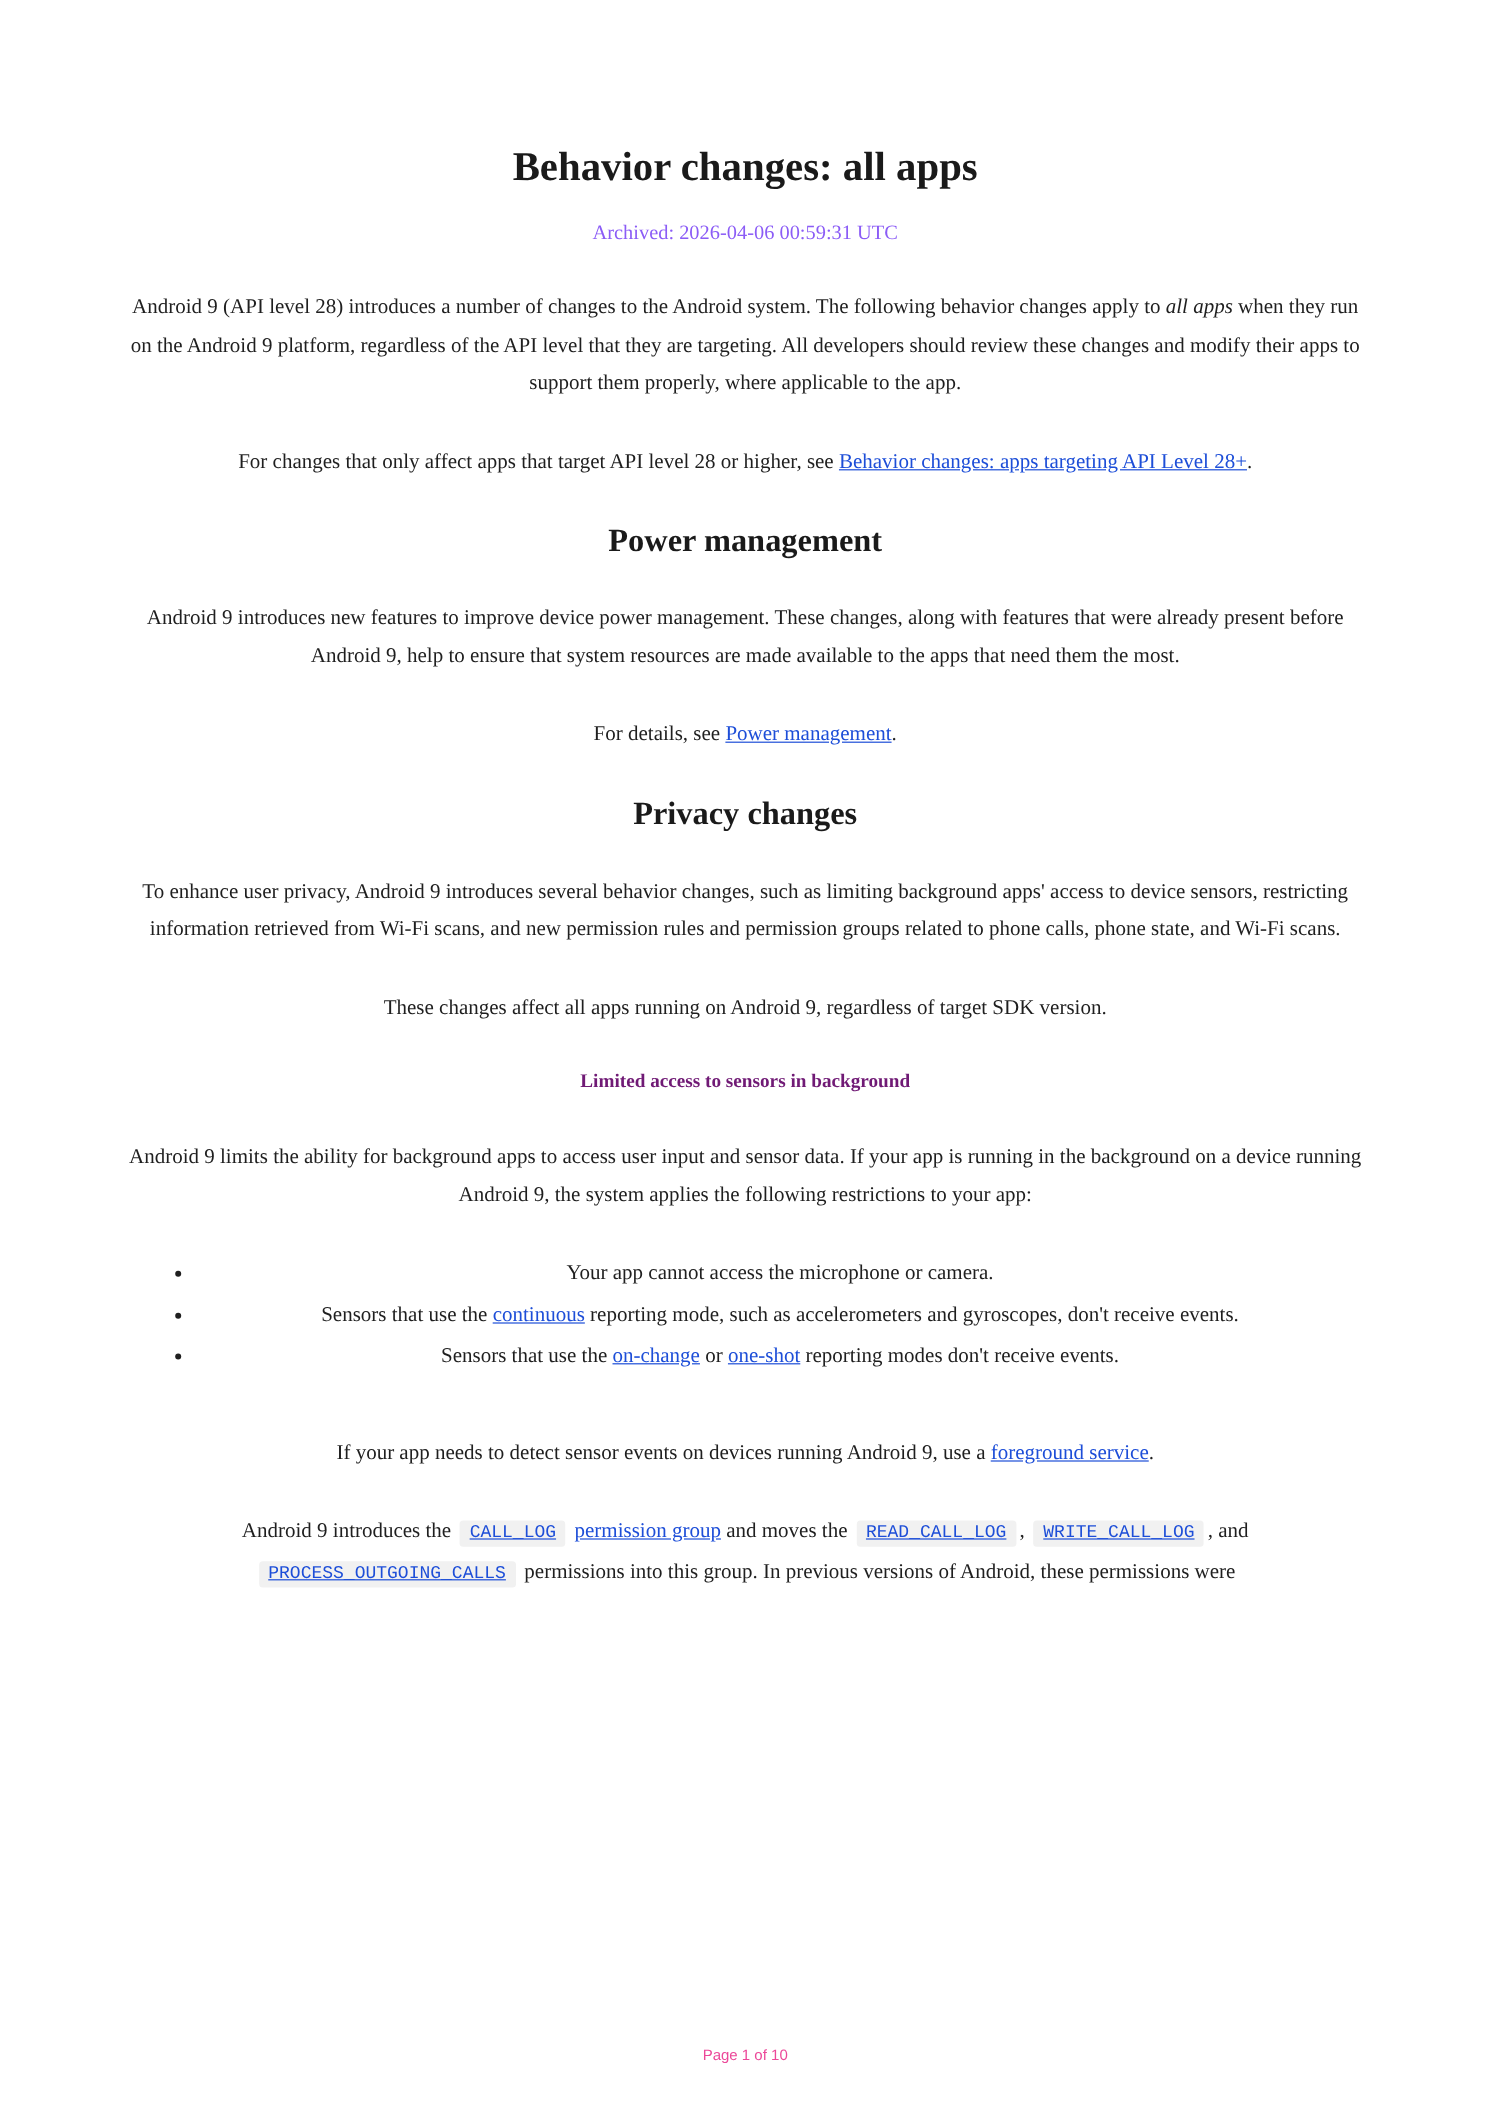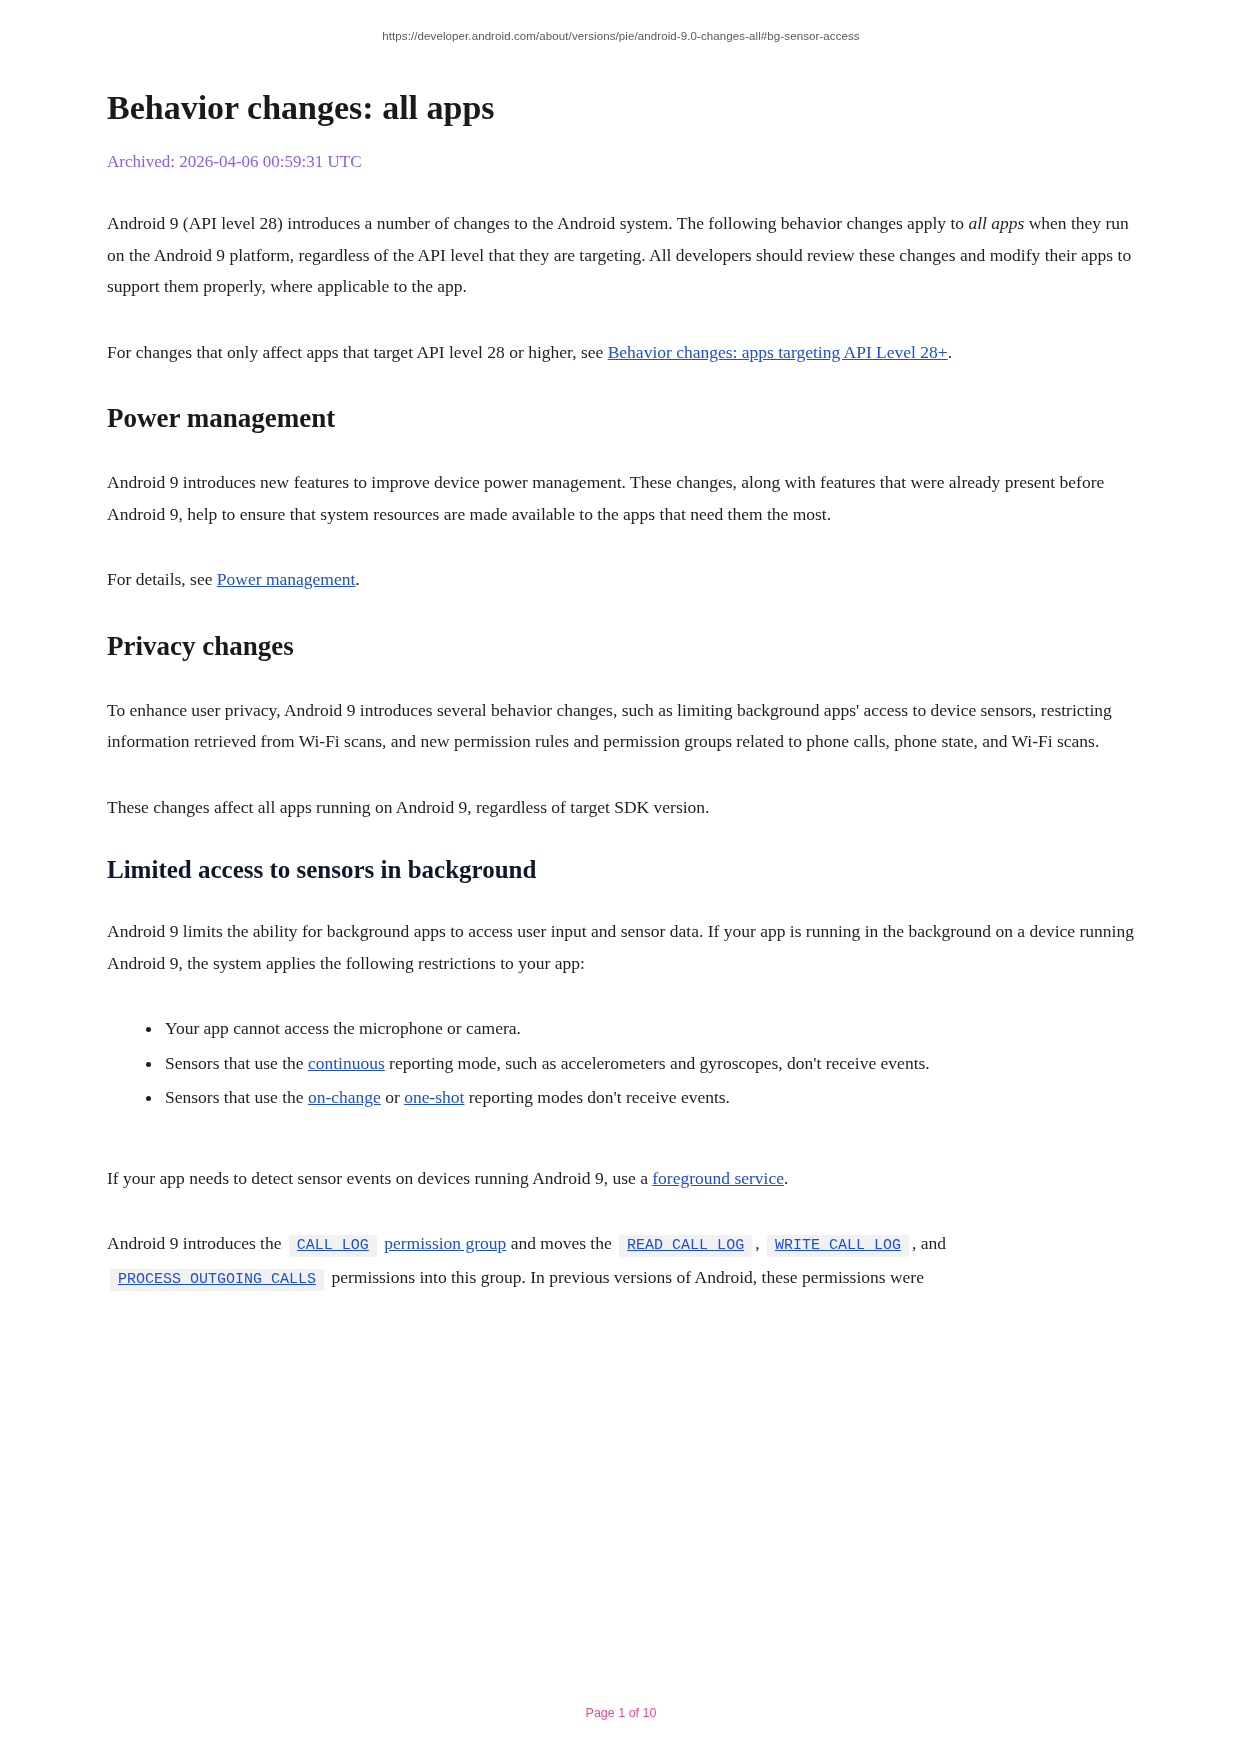--- a/index.html
+++ b/index.html
@@ -21,21 +21,22 @@
     font-family: "Liberation Sans", sans-serif;
     font-size: 11.5px;
     letter-spacing: 0.1px;
     color: #595959;
   }
   .content {
     position: absolute;
     top: 0;
     left: 107px;
     width: 1028px;
-    padding-top: 88px;
+    padding-top: 120px;
+    text-align: center;
   }
   h1 {
     font-size: 34px;
     line-height: 40px;
     font-weight: bold;
     margin: 0 0 22px 0;
     color: #1a1a1a;
   }
   .archived {
     font-size: 17px;
@@ -49,25 +50,25 @@
     margin: 0 0 34px 0;
   }
   h2 {
     font-size: 27px;
     line-height: 32px;
     font-weight: bold;
     margin: 0 0 33px 0;
     color: #1a1a1a;
   }
   h3 {
-    font-size: 25px;
+    font-size: 16px;
     line-height: 26px;
     font-weight: bold;
     margin: 0 0 33px 0;
-    color: #0f172a;
+    color: #701a75;
   }
   ul {
     list-style: disc outside;
     margin: 0 0 49px 0;
     padding: 0 0 0 56px;
   }
   li {
     font-size: 17.5px;
     line-height: 31.5px;
     margin: 0 0 3px 0;
@@ -97,21 +98,20 @@
     font-family: "Liberation Sans", sans-serif;
     font-size: 12.5px;
     color: #ec4899;
   }
 </style>
 </head>
 <body>
 
 <div class="page">
 
-  <div class="url-bar">https://developer.android.com/about/versions/pie/android-9.0-changes-all#bg-sensor-access</div>
 
   <div class="content">
 
     <h1>Behavior changes: all apps</h1>
 
     <div class="archived">Archived: 2026-04-06 00:59:31 UTC</div>
 
     <p><span>Android 9 (API level 28) introduces a number of changes to the Android system. The following behavior changes apply to </span><em>all apps</em><span> when they run on the Android 9 platform, regardless of the API level that they are targeting. All developers should review these changes and modify their apps to support them properly, where applicable to the app.</span></p>
 
     <p><span>For changes that only affect apps that target API level 28 or higher, see </span><a>Behavior changes: apps targeting API Level 28+</a><span>.</span></p>

